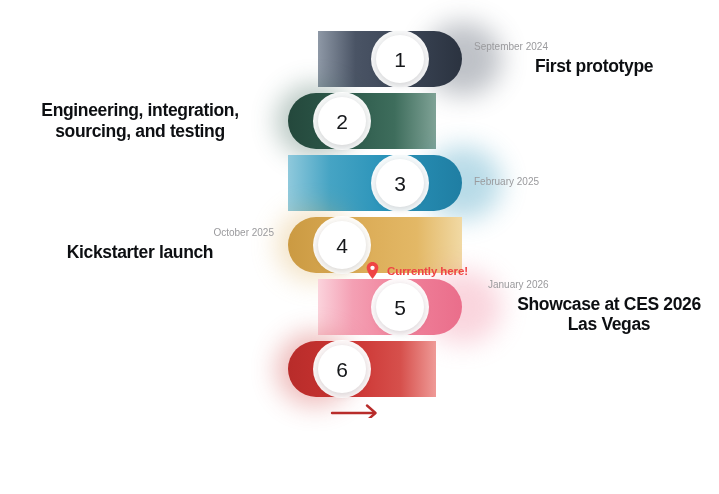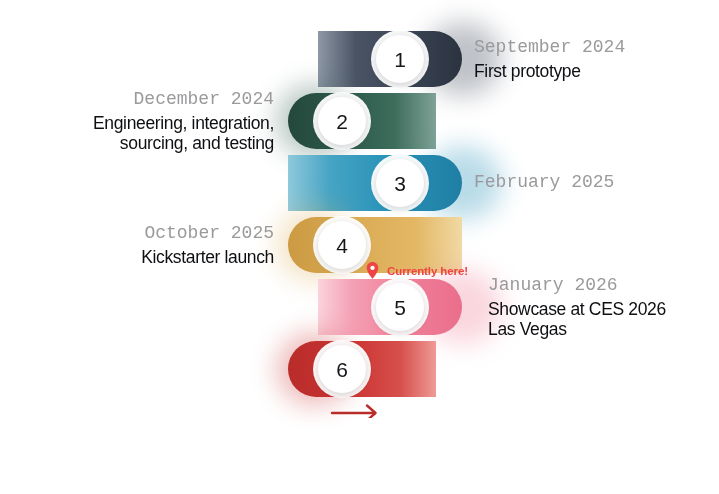--- a/index.html
+++ b/index.html
@@ -87,35 +87,35 @@
     top: 0;
     height: 62px;
     display: flex;
     flex-direction: column;
     justify-content: center;
   }
   .label.right-side { text-align: left; }
   .label.left-side  { text-align: right; }
 
   .label-date {
-    font-size: 18px;
+    font-size: 10px;
     color: #9a9a9d;
     line-height: 1.25;
     margin-bottom: 2px;
     white-space: nowrap;
     font-weight: 400;
-    font-family: Liberation Mono, monospace;
   }
   .label-title {
     font-size: 17.5px;
-    font-weight: 400;
+    font-weight: 700;
     color: #0d0f12;
     line-height: 1.18;
     letter-spacing: -0.35px;
     white-space: pre-line;
+    text-align: center;
   }
 
   
   #current-marker {
     position: absolute;
     display: flex;
     align-items: center;
     gap: 3px;
     z-index: 30;
   }
@@ -155,21 +155,20 @@
     </div>
   </div>
 
   <div class="step-row" style="top:90px;">
     <div class="glow" style="left:276px; background:#2e5b4c;"></div>
     <div class="bar left-cap" style="left:288px; width:148px; background:linear-gradient(270deg,#7fa296 0%,#3e6d5c 28%,#2e5b4c 58%,#24483c 100%);"></div>
     <div class="node" style="left:318px;">
       <span class="node-num">2</span>
     </div>
     <div class="label left-side" style="left:6px; width:268px;">
-      <div class="label-date">December 2024</div>
       <div class="label-title">Engineering, integration,
 sourcing, and testing</div>
     </div>
   </div>
 
   <div class="step-row" style="top:152px;">
     <div class="glow" style="left:424px; background:#2a93b9;"></div>
     <div class="bar right-cap" style="left:288px; width:174px; background:linear-gradient(90deg,#8fc9dc 0%,#46a4c4 24%,#2a93b9 56%,#1f7ea3 100%);"></div>
     <div class="node" style="left:376px;">
       <span class="node-num">3</span>

